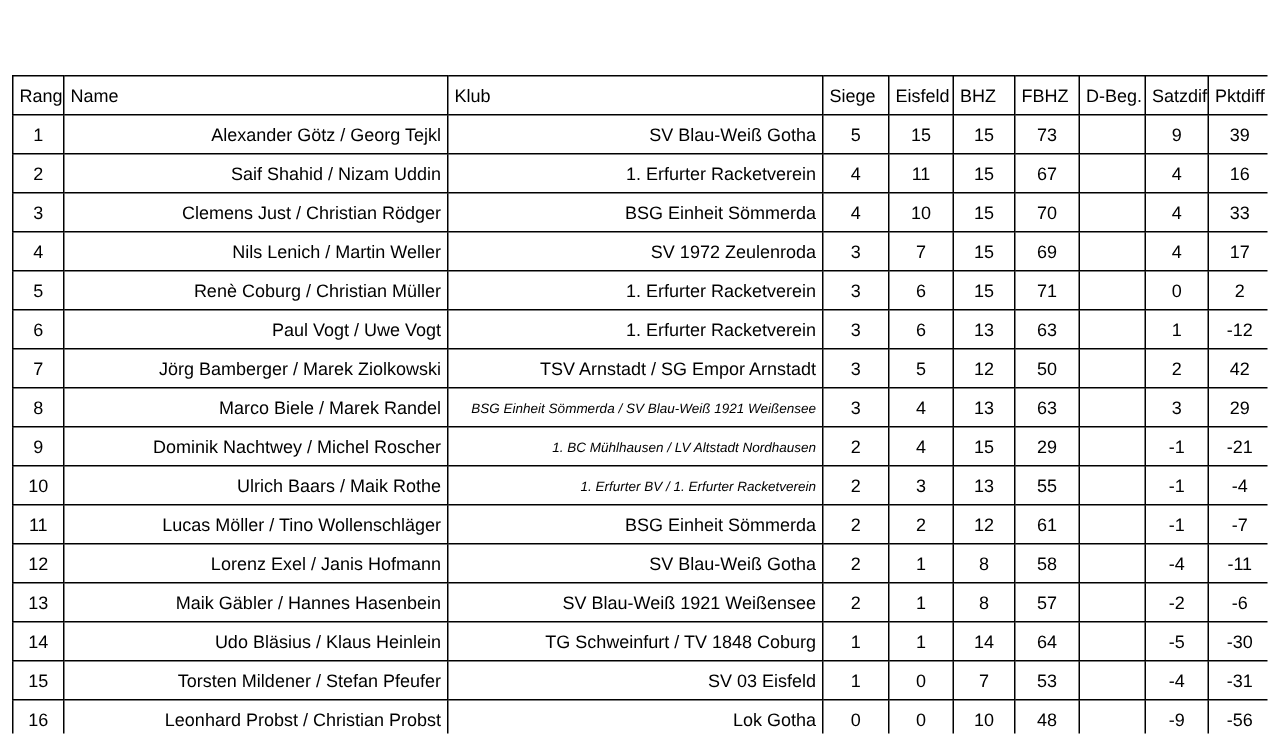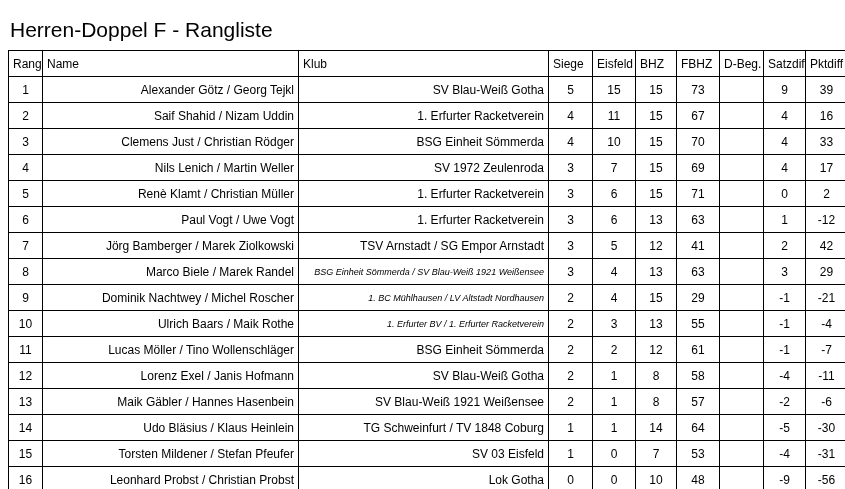--- a/index.html
+++ b/index.html
@@ -67,21 +67,20 @@
   col.col-pktdiff { width: 42px; }
 
   td.klub-small { font-size: 9px; font-style: italic; }
   td.name { font-size: 12px; }
 </style>
 </head>
 <body>
 
 <div class="page">
 
-  <h1 class="title">Herren-Doppel F - Rangliste</h1>
 
   <table class="ranking">
     <colgroup>
       <col class="col-rang">
       <col class="col-name">
       <col class="col-klub">
       <col class="col-siege">
       <col class="col-punkte">
       <col class="col-bhz">
       <col class="col-fbhz">
@@ -147,21 +146,21 @@
           <td class="c">3</td>
           <td class="c">7</td>
           <td class="c">15</td>
           <td class="c">69</td>
           <td class="c"></td>
           <td class="c">4</td>
           <td class="c">17</td>
         </tr>
         <tr>
           <td class="c">5</td>
-          <td class="l name">Renè Klamt  / Christian Müller</td>
+          <td class="l name">Renè Coburg  / Christian Müller</td>
           <td class="l">1. Erfurter Racketverein</td>
           <td class="c">3</td>
           <td class="c">6</td>
           <td class="c">15</td>
           <td class="c">71</td>
           <td class="c"></td>
           <td class="c">0</td>
           <td class="c">2</td>
         </tr>
         <tr>
@@ -176,21 +175,21 @@
           <td class="c">1</td>
           <td class="c">-12</td>
         </tr>
         <tr>
           <td class="c">7</td>
           <td class="l name">Jörg Bamberger / Marek Ziolkowski</td>
           <td class="l">TSV Arnstadt / SG Empor Arnstadt</td>
           <td class="c">3</td>
           <td class="c">5</td>
           <td class="c">12</td>
-          <td class="c">41</td>
+          <td class="c">50</td>
           <td class="c"></td>
           <td class="c">2</td>
           <td class="c">42</td>
         </tr>
         <tr>
           <td class="c">8</td>
           <td class="l name">Marco Biele / Marek Randel</td>
           <td class="l klub-small">BSG Einheit Sömmerda / SV Blau-Weiß 1921 Weißensee</td>
           <td class="c">3</td>
           <td class="c">4</td>

